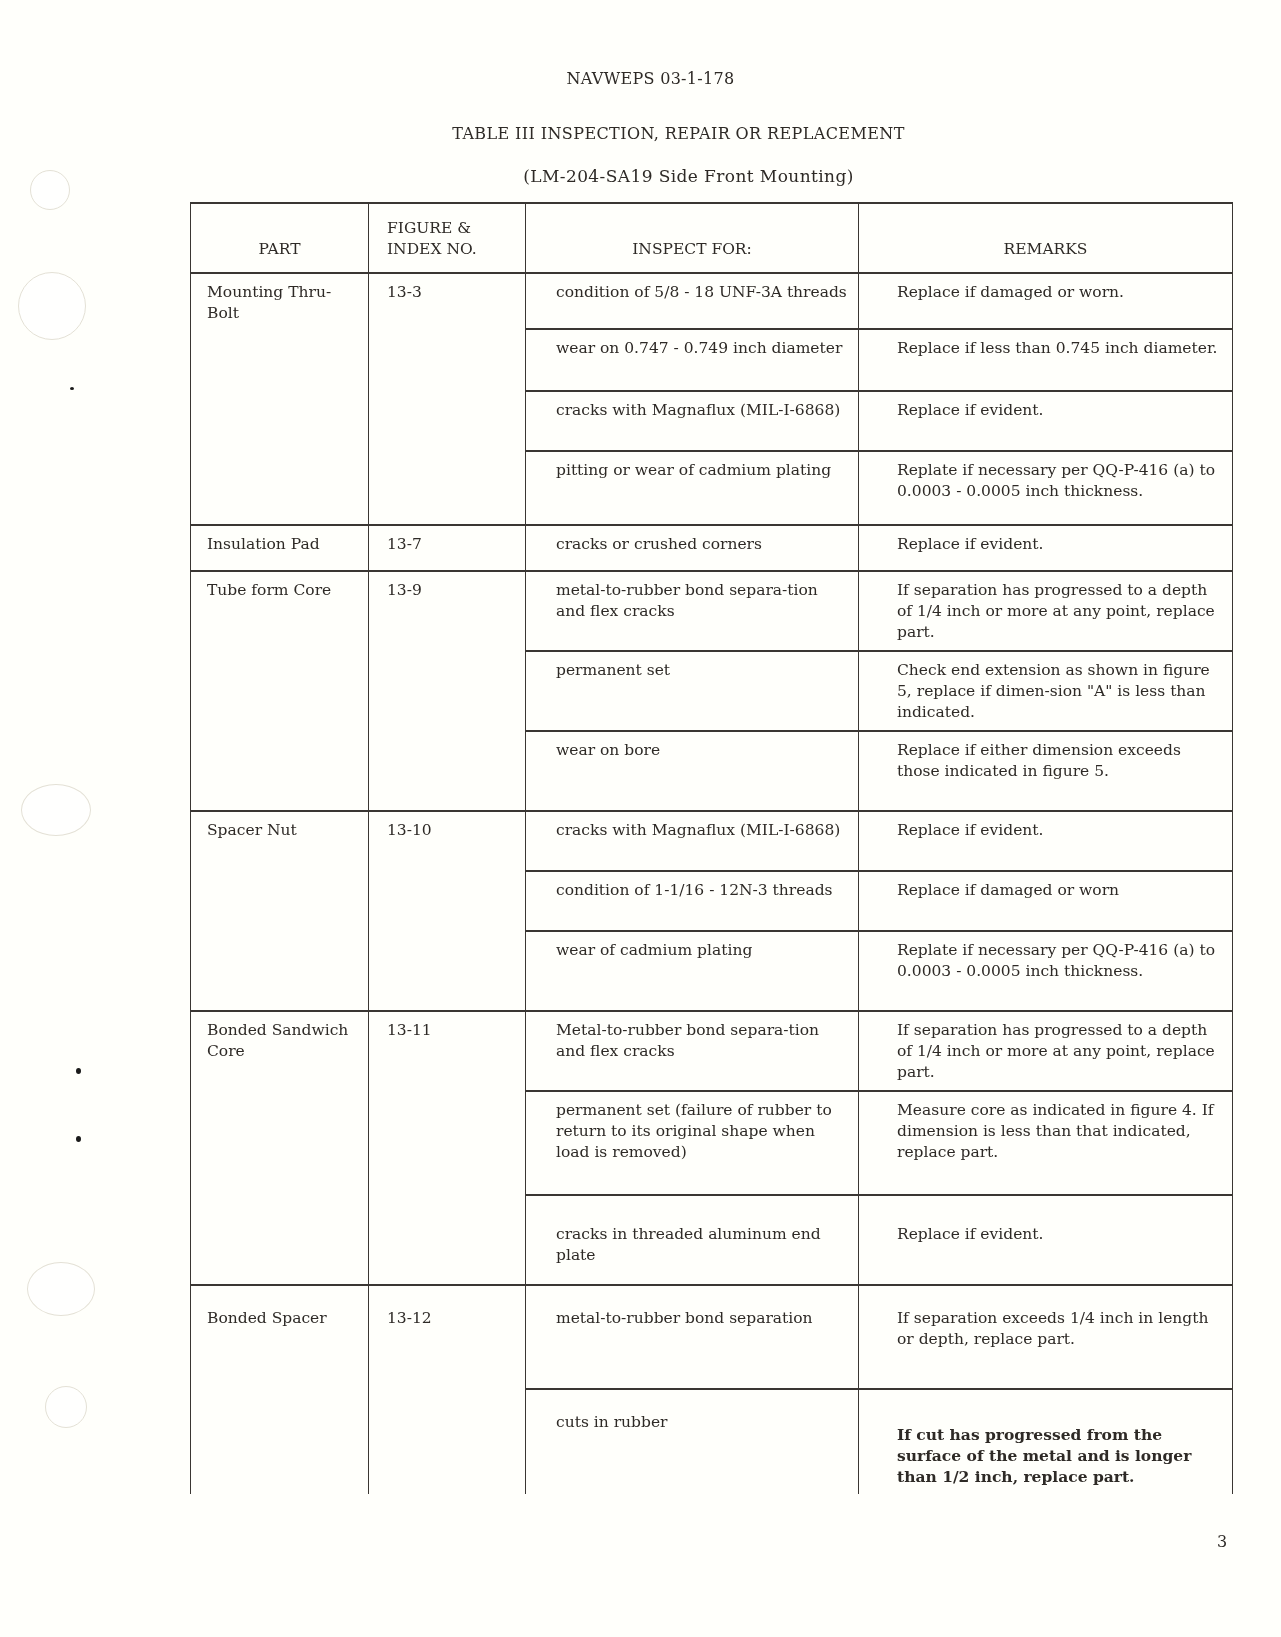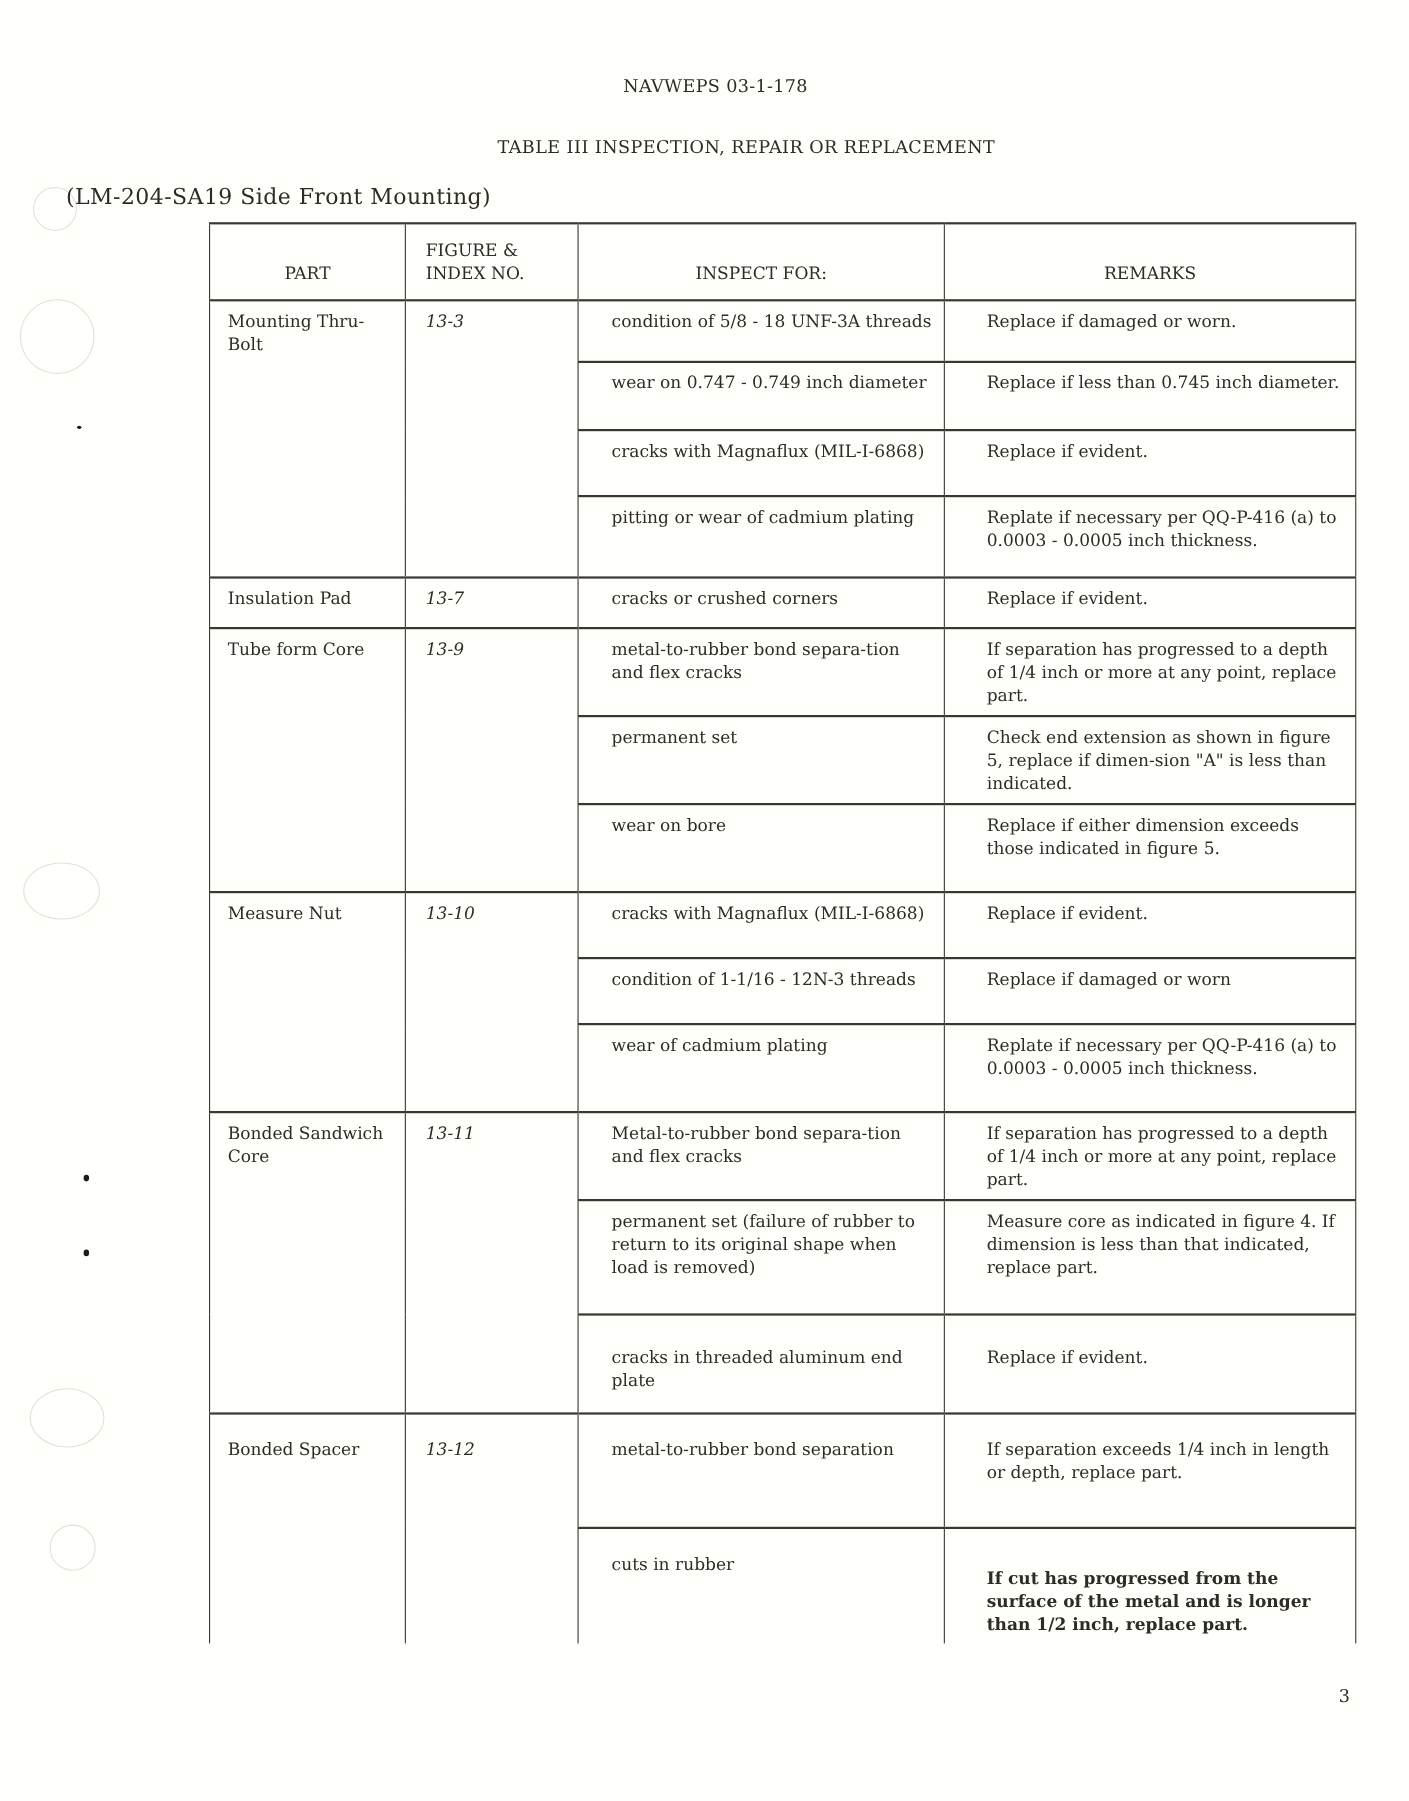--- a/index.html
+++ b/index.html
@@ -26,22 +26,22 @@
     text-align: center; font-size: 16px; letter-spacing: 0.3px;
     padding-left: 20px; box-sizing: border-box;
   }
   .title {
     position: absolute; top: 124px; left: 0; width: 1281px;
     text-align: center; font-size: 16px; letter-spacing: 0.4px;
     padding-left: 76px; box-sizing: border-box;
   }
   .subtitle {
     position: absolute; top: 166px; left: 0; width: 1281px;
-    text-align: left; font-size: 20px; letter-spacing: 0.4px;
-    padding-left: 60px; box-sizing: border-box;
+    text-align: center; font-size: 17px; letter-spacing: 0.4px;
+    padding-left: 96px; box-sizing: border-box;
   }
   .page-num {
     position: absolute; top: 1532px; left: 1217px; font-size: 16px;
   }
   .tbl {
     position: absolute; left: 190px; top: 202px;
     width: 1042px;
     border-collapse: collapse;
     table-layout: fixed;
     font-size: 15.5px; line-height: 21px;
@@ -62,21 +62,21 @@
     border-bottom: 2.5px solid #3a3632;
     height: 56px;
     vertical-align: bottom;
     padding: 0 0 12px 0;
   }
   .tbl thead th.h-part { text-align: center; margin-top: 12px; }
   .tbl thead th.h-fig { padding-left: 18px; }
   .tbl thead th.h-insp { text-align: center; }
   .tbl thead th.h-rem { text-align: center; }
   .tbl td.part { padding: 8px 6px 0 16px; }
-  .tbl td.fig { padding: 8px 6px 0 18px; font-style: italic; }
+  .tbl td.fig { padding: 8px 6px 0 18px; }
   .tbl td.insp { padding: 8px 8px 0 30px; }
   .tbl td.rem { padding: 8px 6px 0 38px; }
   .tbl tr.grp-start td { border-top: 2.5px solid #3a3632; }
   .tbl tr.sub td.insp, .tbl tr.sub td.rem { border-top: 2.5px solid #3a3632; }
   .tbl tr.grp-start.first td { border-top: none; }
   .tbl td.span-cell { border-bottom: none; }
 </style>
 </head>
 <body>
 
@@ -144,21 +144,21 @@
       </tr>
       <tr class="sub" style="height: 80px;">
         <td class="insp">permanent set</td>
         <td class="rem">Check end extension as shown in figure 5, replace if dimen-sion "A" is less than indicated.</td>
       </tr>
       <tr class="sub" style="height: 80px;">
         <td class="insp">wear on bore</td>
         <td class="rem">Replace if either dimension exceeds those indicated in figure 5.</td>
       </tr>
       <tr class="grp-start" style="height: 60px;">
-        <td class="part span-cell" rowspan="3">Measure Nut</td>
+        <td class="part span-cell" rowspan="3">Spacer Nut</td>
         <td class="fig span-cell" rowspan="3">13-10</td>
         <td class="insp">cracks with Magnaflux (MIL-I-6868)</td>
         <td class="rem">Replace if evident.</td>
       </tr>
       <tr class="sub" style="height: 60px;">
         <td class="insp">condition of 1-1/16 - 12N-3 threads</td>
         <td class="rem">Replace if damaged or worn</td>
       </tr>
       <tr class="sub" style="height: 80px;">
         <td class="insp">wear of cadmium plating</td>

